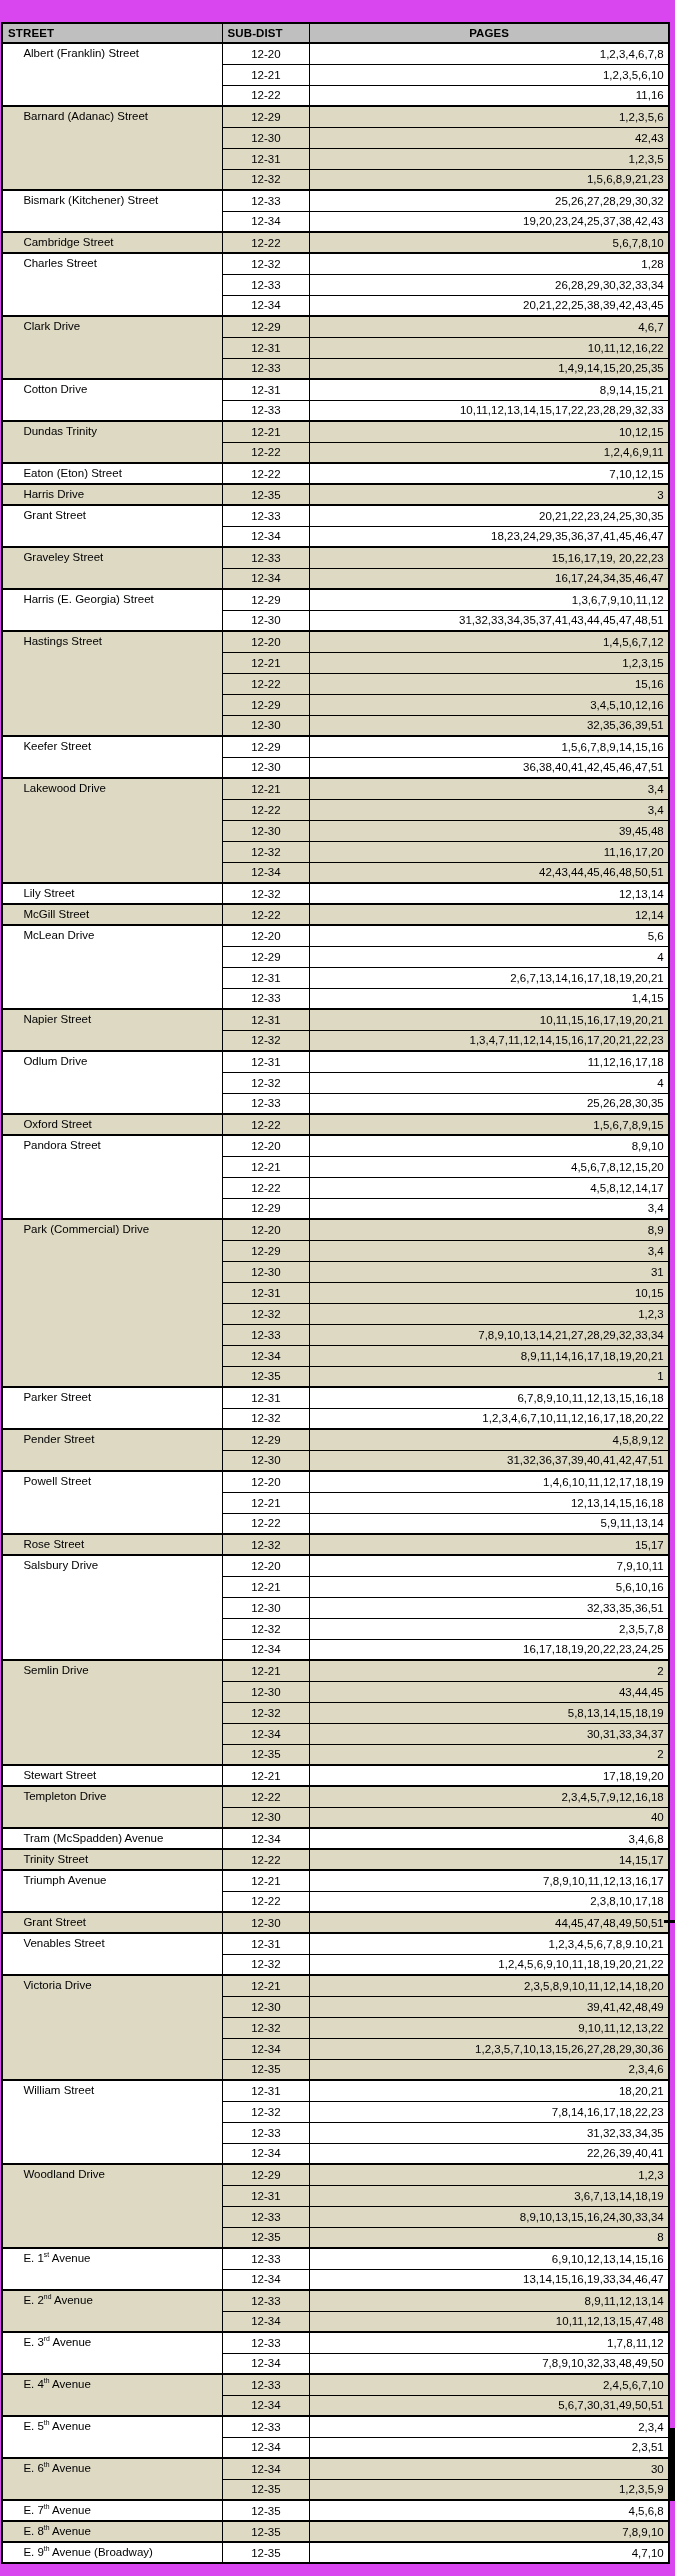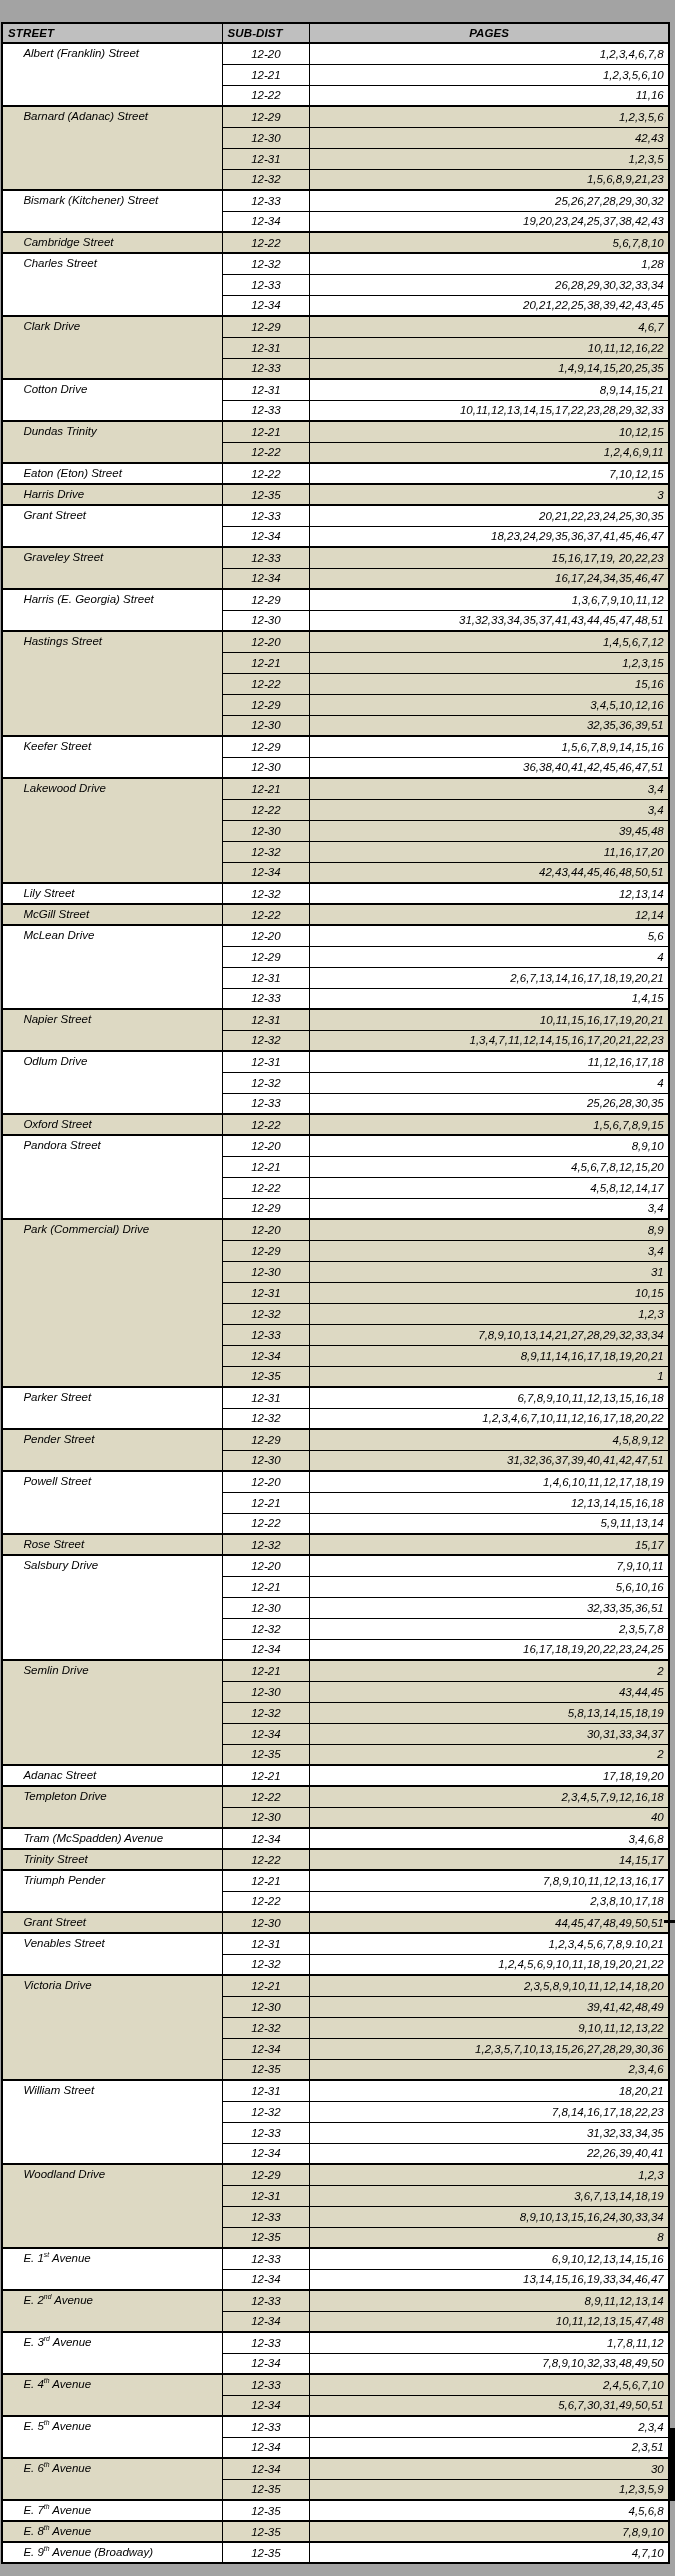--- a/index.html
+++ b/index.html
@@ -1,24 +1,23 @@
 <!DOCTYPE html>
 <html style="font-size:10.8px"><head>
 <meta charset="utf-8">
 <style>
   html, body { margin: 0; padding: 0; background: #ffffff; }
   .page {
     position: relative;
     width: 676px;
     height: 2576px;
-    background: #a3a3a3;
+    background: #d946ef;
     color: #000000;
     font-family: "Liberation Sans", sans-serif;
     overflow: hidden;
-    font-style: italic;
   }
   table.idx {
     position: absolute;
     left: 1.4px;
     top: 22px;
     width: 666px;
     border-collapse: collapse;
     table-layout: fixed;
     border: 2px solid #000000;
   }
@@ -423,21 +422,21 @@
         </tr>
         <tr class="tan">
           <td class="subdist">12-34</td>
           <td class="pages">30,31,33,34,37</td>
         </tr>
         <tr class="tan group-end">
           <td class="subdist">12-35</td>
           <td class="pages">2</td>
         </tr>
         <tr class="white group-end">
-          <td rowspan="1" class="street"><span>Adanac Street</span></td>
+          <td rowspan="1" class="street"><span>Stewart Street</span></td>
           <td class="subdist">12-21</td>
           <td class="pages">17,18,19,20</td>
         </tr>
         <tr class="tan">
           <td rowspan="2" class="street"><span>Templeton Drive</span></td>
           <td class="subdist">12-22</td>
           <td class="pages">2,3,4,5,7,9,12,16,18</td>
         </tr>
         <tr class="tan group-end">
           <td class="subdist">12-30</td>
@@ -447,21 +446,21 @@
           <td rowspan="1" class="street"><span>Tram (McSpadden) Avenue</span></td>
           <td class="subdist">12-34</td>
           <td class="pages">3,4,6,8</td>
         </tr>
         <tr class="tan group-end">
           <td rowspan="1" class="street"><span>Trinity Street</span></td>
           <td class="subdist">12-22</td>
           <td class="pages">14,15,17</td>
         </tr>
         <tr class="white">
-          <td rowspan="2" class="street"><span>Triumph Pender</span></td>
+          <td rowspan="2" class="street"><span>Triumph Avenue</span></td>
           <td class="subdist">12-21</td>
           <td class="pages">7,8,9,10,11,12,13,16,17</td>
         </tr>
         <tr class="white group-end">
           <td class="subdist">12-22</td>
           <td class="pages">2,3,8,10,17,18</td>
         </tr>
         <tr class="tan group-end">
           <td rowspan="1" class="street"><span>Grant Street</span></td>
           <td class="subdist">12-30</td>

